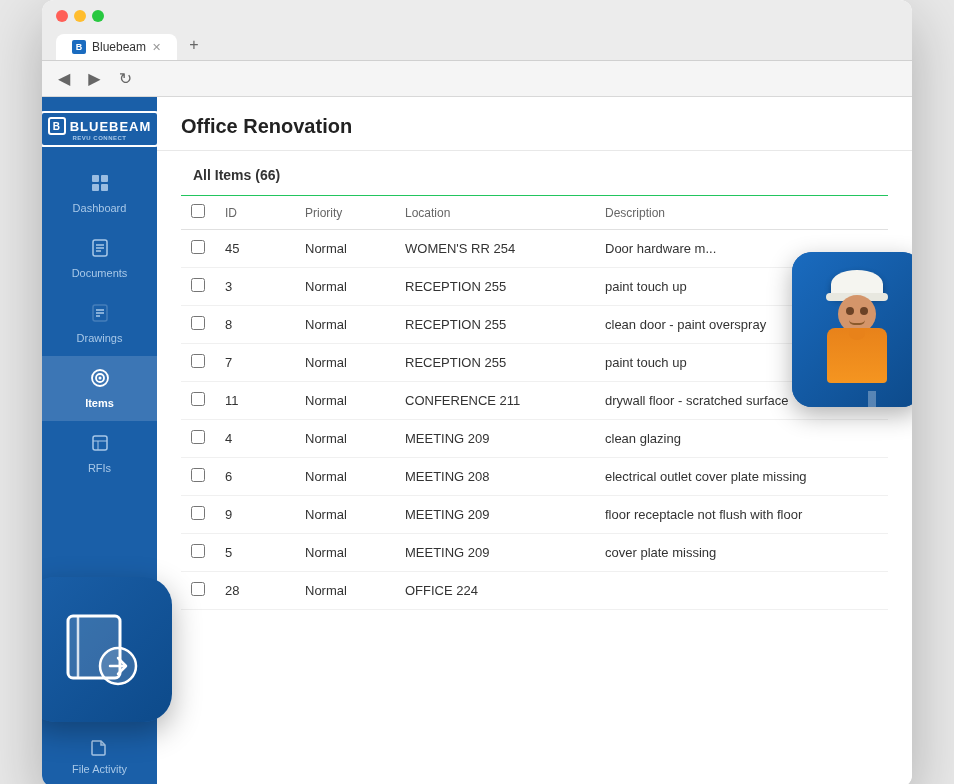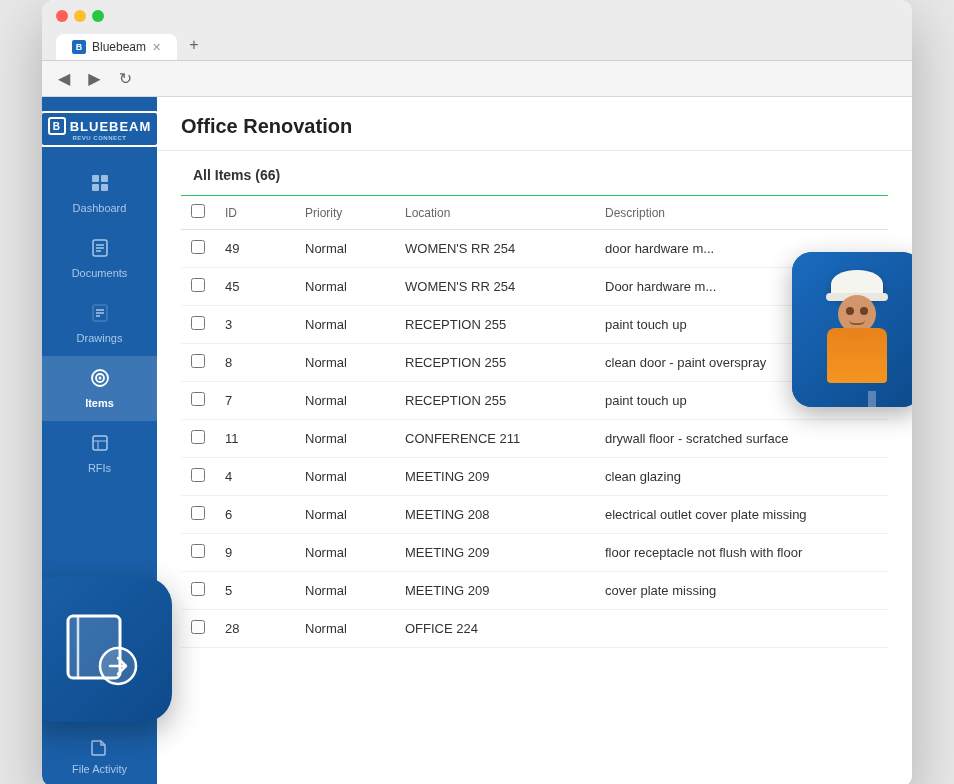--- a/index.html
+++ b/index.html
@@ -446,29 +446,20 @@
               </th>
               <th class="col-location">
                 <span>Location</span>
               </th>
               <th class="col-description">
                 <span>Description</span>
               </th>
             </tr>
           </thead>
           <tbody id="table-body">
-          <tr>
-      <td class="checkbox-cell">
-        <input type="checkbox" style="">
-      </td>
-      <td class="col-id">49</td>
-      <td class="col-priority">Normal</td>
-      <td class="col-location">WOMEN'S RR 254</td>
-      <td class="col-description">door hardware m...</td>
-    </tr>
               <tr>
       <td class="checkbox-cell">
         <input type="checkbox" style="">
       </td>
       <td class="col-id">45</td>
       <td class="col-priority">Normal</td>
       <td class="col-location">WOMEN'S RR 254</td>
       <td class="col-description">Door hardware m...</td>
     </tr>
               <tr>

